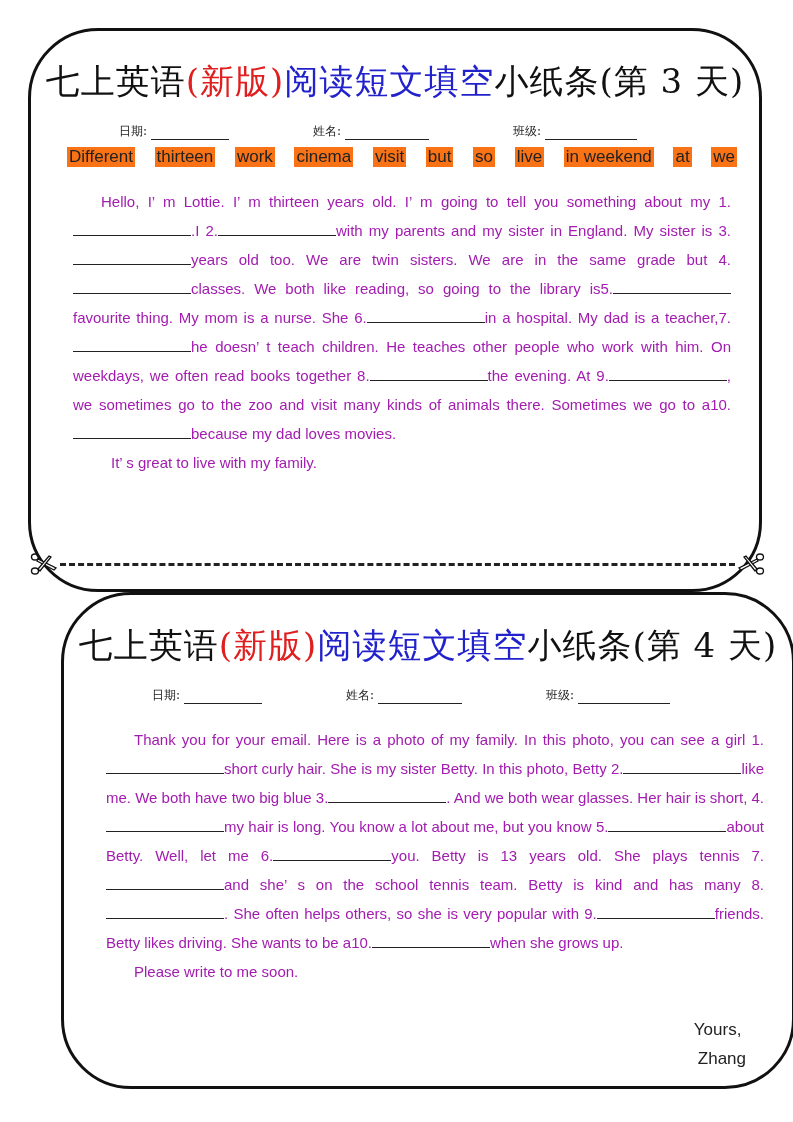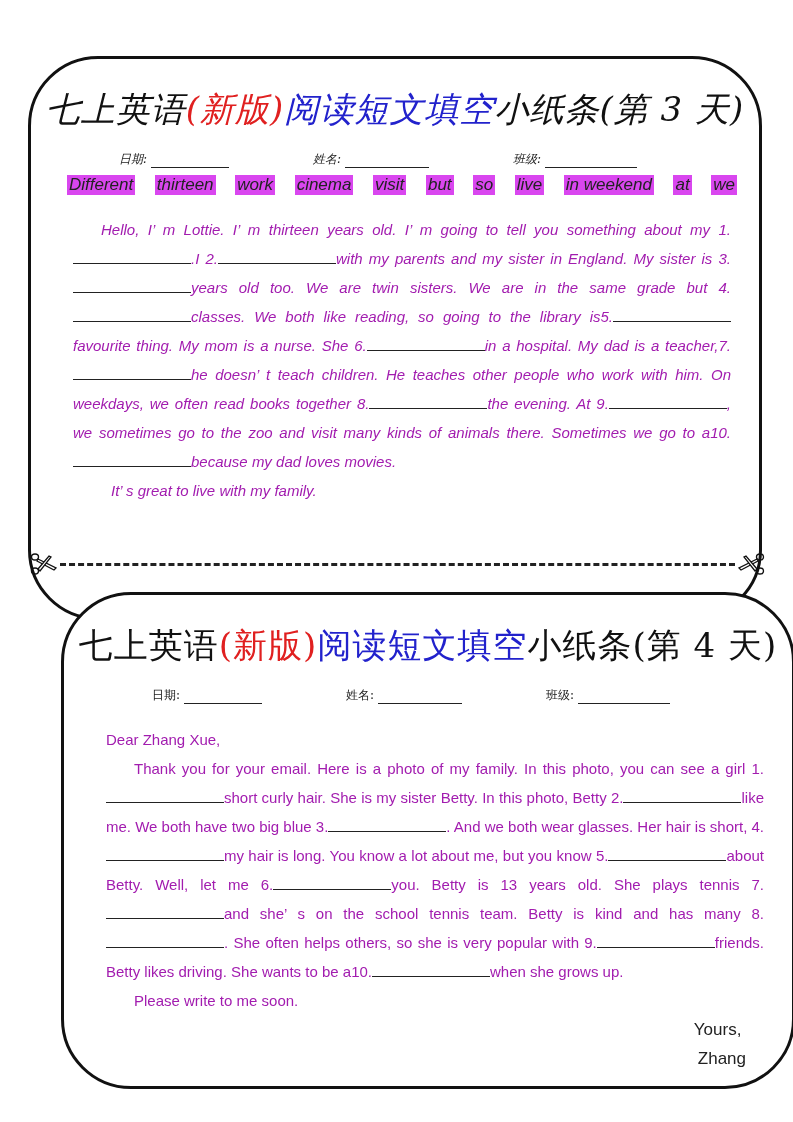--- a/index.html
+++ b/index.html
@@ -1,34 +1,34 @@
 <!DOCTYPE html>
 <html><head>
 <meta charset="utf-8">
 <style>
   html, body { margin: 0; padding: 0; background: #ffffff; }
   body { width: 793px; height: 1122px; position: relative; overflow: hidden;
          font-family: "DejaVu Sans", sans-serif; color: #1a1a1a; }
   .card { position: absolute; left: 28px; width: 734px; border: 3px solid #111;
           border-radius: 70px; box-sizing: border-box; background: #fff; }
-  .card1 { top: 56px; height: 564px; font-style: italic; }
+  .card1 { top: 28px; height: 564px; }
   .card2 { top: 592px; height: 497px; margin-left: 33px; }
   .title { position: absolute; left: 0; right: 0; top: 28px; text-align: center;
            font-family: "DejaVu Serif", serif; font-size: 34px; letter-spacing: 1px;
            white-space: nowrap; color: #111; }
   .title .red { color: #e02020; }
   .title .blue { color: #2222cc; }
   .info { position: absolute; top: 92px; left: 0; right: 0; font-family: "DejaVu Serif", serif;
           font-size: 12px; color: #222; }
   .info .field { position: absolute; white-space: nowrap; text-align: right; }
   .info .line { display: inline-block; width: 78px; border-bottom: 1px solid #222; height: 12px; vertical-align: bottom; margin-left: 4px; }
   .wordbank { position: absolute; top: 116px; left: 36px; right: 22px; display: flex;
               justify-content: space-between; font-family: "Liberation Sans", sans-serif;
               font-size: 17px; color: #222; }
-  .wordbank span { background: #d946ef; padding: 0 2px; }
+  .wordbank span { background: #f97316; padding: 0 2px; }
   .text { position: absolute; left: 42px; right: 28px; font-family: "Liberation Sans", sans-serif;
           font-size: 15px; line-height: 29px; color: #a21caf; text-align: justify; }
   .text p { margin: 0; }
   .indent { text-indent: 28px; }
   .blank { display: inline-block; border-bottom: 1px solid #222; width: 118px; height: 14px; vertical-align: baseline; }
   .sign { position: absolute; right: 46px; font-family: "Liberation Sans", sans-serif; font-size: 17px; line-height: 29px; color: #222; text-align: left; }
   .cutline { position: absolute; top: 552px; left: 30px; width: 735px; height: 24px; }
   .cutline .dash { position: absolute; left: 30px; right: 30px; top: 11px; border-top: 3px dashed #222; }
   .cutline .sc { position: absolute; top: 0; width: 28px; height: 24px; }
 </style>
@@ -82,21 +82,20 @@
 <div class="card card2">
   <div class="title">
     <span>七上英语</span><span class="red">(新版)</span><span class="blue">阅读短文填空</span><span>小纸条(第 4 天)</span>
   </div>
   <div class="info">
     <span class="field" style="left:88px"><span>日期:</span><span class="line"></span></span>
     <span class="field" style="left:282px"><span>姓名:</span><span class="line" style="width:84px"></span></span>
     <span class="field" style="left:482px"><span>班级:</span><span class="line" style="width:92px"></span></span>
   </div>
   <div class="text" style="top:130px">
-    <p>Dear Zhang Xue,</p>
     <p class="indent"><span>Thank you for your email. Here is a photo of my family. In this photo, you can see a girl 1.</span><span class="blank"></span><span>short curly hair. She is my sister Betty. In this photo, Betty 2.</span><span class="blank"></span><span>like me. We both have two big blue 3.</span><span class="blank"></span><span>. And we both wear glasses. Her hair is short, 4.</span><span class="blank"></span><span>my hair is long. You know a lot about me, but you know 5.</span><span class="blank"></span><span>about Betty. Well, let me 6.</span><span class="blank"></span><span>you. Betty is 13 years old. She plays tennis 7.</span><span class="blank"></span><span>and she’ s on the school tennis team. Betty is kind and has many 8.</span><span class="blank"></span><span>. She often helps others, so she is very popular with 9.</span><span class="blank"></span><span>friends. Betty likes driving. She wants to be a10.</span><span class="blank"></span><span>when she grows up.</span></p>
     <p class="indent">Please write to me soon.</p>
   </div>
   <div class="sign" style="top:420px">
     <div>Yours,</div>
     <div style="padding-left:4px">Zhang</div>
   </div>
 </div>
 
 </body></html>

